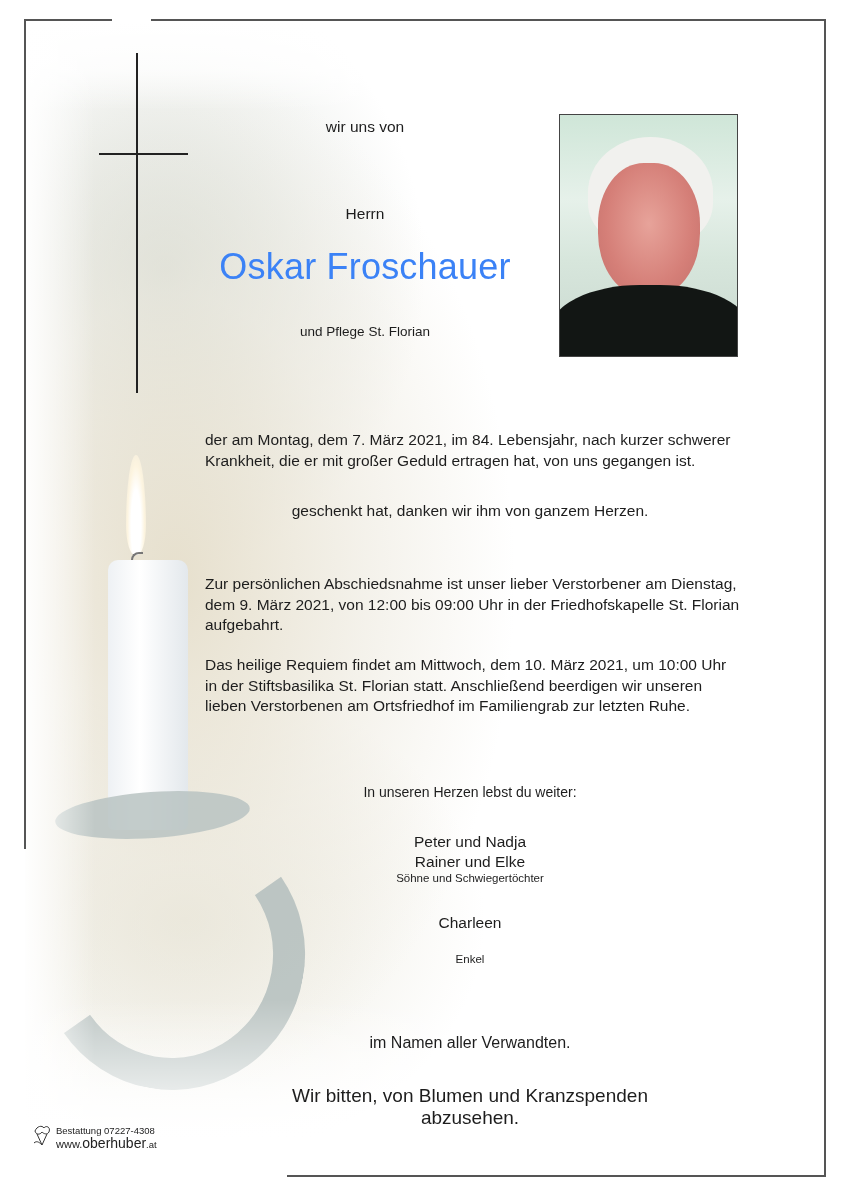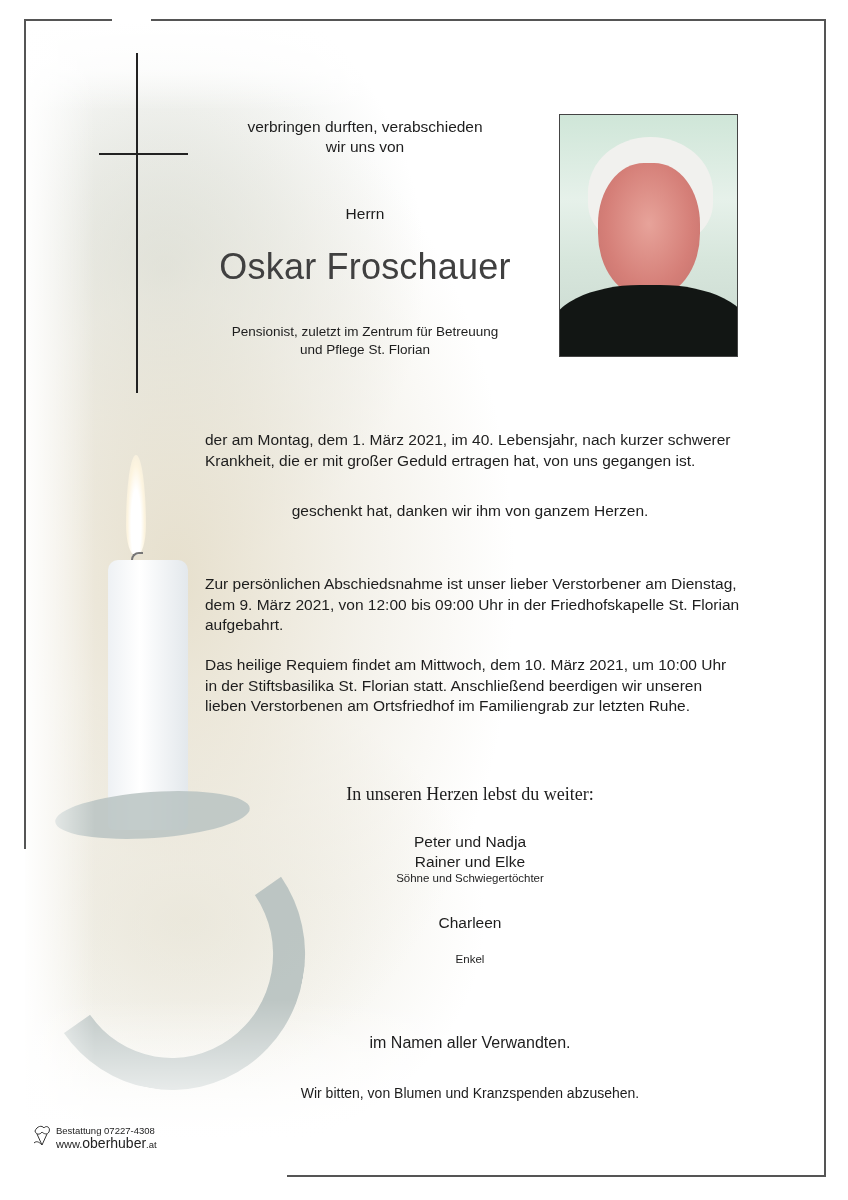--- a/index.html
+++ b/index.html
@@ -82,36 +82,36 @@
     }
     .portrait .shirt {
       position: absolute; left: -10px; top: 170px; width: 200px; height: 100px;
       background: #121614; border-radius: 45% 45% 0 0;
     }
 
     
     .t { position: absolute; text-align: center; }
     .intro { left: 200px; top: 117px; width: 330px; font-size: 15.5px; line-height: 19.5px; }
     .herrn { left: 200px; top: 205px; width: 330px; font-size: 15.5px; }
-    .name { left: 190px; top: 246px; width: 350px; font-size: 36px; font-weight: normal; letter-spacing: 0.2px; color: #404040; }
+    .name { left: 190px; top: 246px; width: 350px; font-size: 36px; font-weight: normal; letter-spacing: 0.2px; color: #3b82f6; }
     .occupation { left: 200px; top: 323px; width: 330px; font-size: 13.5px; line-height: 18px; }
     .para { position: absolute; left: 205px; width: 535px; font-size: 15.5px; line-height: 20.5px; text-align: left; }
     .p1 { top: 430px; }
     .quote { left: 205px; top: 500px; width: 530px; font-size: 15.5px; line-height: 21px; font-weight: normal; }
     .p2 { top: 574px; }
     .p3 { top: 655px; }
-    .heart { left: 300px; top: 784px; width: 340px; font-size: 18px; font-family: Liberation Serif, serif; }
+    .heart { left: 300px; top: 784px; width: 340px; font-size: 14px; }
     .fam { left: 320px; width: 300px; font-size: 15.5px; line-height: 20px; }
     .fam1 { top: 832px; }
     .rel { left: 320px; width: 300px; font-size: 11.5px; }
     .rel1 { top: 872px; }
     .fam2 { top: 913px; }
     .rel2 { top: 953px; }
     .names-all { left: 300px; top: 1022px; width: 340px; font-size: 16px; margin-top: 12px; }
-    .flowers { left: 260px; top: 1085px; width: 420px; font-size: 14px; }
+    .flowers { left: 260px; top: 1085px; width: 420px; font-size: 19px; }
 
     
     .logo { position: absolute; left: 32px; top: 1125px; width: 150px; height: 28px; text-align: right; }
     .logo-icon { position: absolute; left: 0; top: 0; width: 20px; height: 24px; }
     .logo-line1 { position: absolute; left: 24px; top: 0px; font-size: 9.5px; color: #222; white-space: nowrap; }
     .logo-line2 { position: absolute; left: 24px; top: 10px; font-size: 11px; color: #222; white-space: nowrap; }
     .logo-line2 .big { font-size: 14px; }
     .logo-line2 .tld { font-size: 9.5px; }
   </style>
 </head>
@@ -140,34 +140,32 @@
   <div class="cross-h"></div>
 </div>
 
 <div class="portrait">
   <div class="hair"></div>
   <div class="face"></div>
   <div class="shirt"></div>
 </div>
 
 <div class="t intro">
-  <div>verbringen durften, verabschieden</div>
   <div>wir uns von</div>
 </div>
 
 <div class="t herrn">Herrn</div>
 
 <div class="t name">Oskar Froschauer</div>
 
 <div class="t occupation">
-  <div>Pensionist, zuletzt im Zentrum für Betreuung</div>
   <div>und Pflege St. Florian</div>
 </div>
 
-<div class="para p1">der am Montag, dem 1. März 2021, im 40. Lebensjahr, nach kurzer schwerer Krankheit, die er mit großer Geduld ertragen hat, von uns gegangen ist.</div>
+<div class="para p1">der am Montag, dem 7. März 2021, im 84. Lebensjahr, nach kurzer schwerer Krankheit, die er mit großer Geduld ertragen hat, von uns gegangen ist.</div>
 
 <div class="t quote">
   <div>geschenkt hat, danken wir ihm von ganzem Herzen.</div>
 </div>
 
 <div class="para p2">Zur persönlichen Abschiedsnahme ist unser lieber Verstorbener am Dienstag, dem 9. März 2021, von 12:00 bis 09:00 Uhr in der Friedhofskapelle St. Florian aufgebahrt.</div>
 
 <div class="para p3">Das heilige Requiem findet am Mittwoch, dem 10. März 2021, um 10:00 Uhr in der Stiftsbasilika St. Florian statt. Anschließend beerdigen wir unseren lieben Verstorbenen am Ortsfriedhof im Familiengrab zur letzten Ruhe.</div>
 
 <div class="t heart">In unseren Herzen lebst du weiter:</div>

